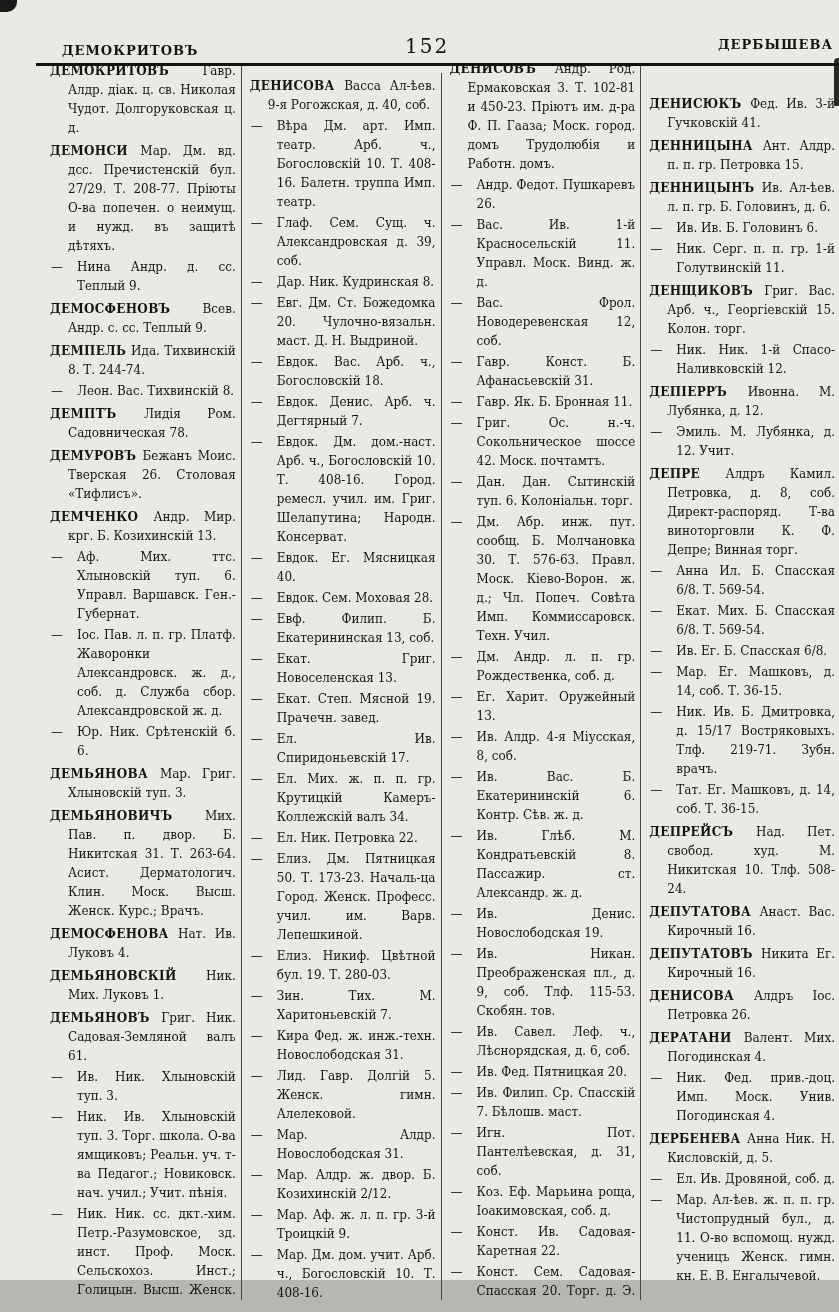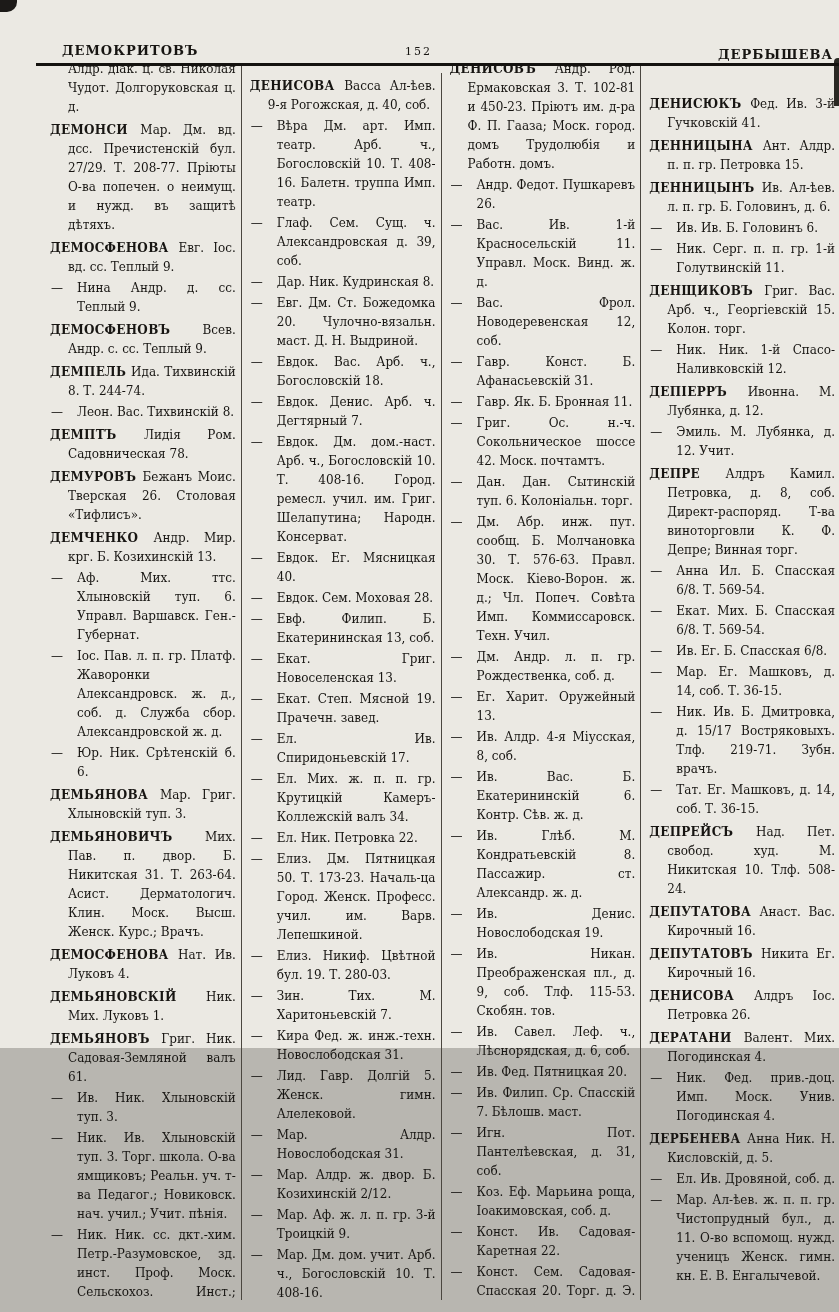--- a/index.html
+++ b/index.html
@@ -1,45 +1,45 @@
 <!DOCTYPE html>
 <html><head>
 <meta charset="utf-8">
 <style>
   html,body{margin:0;padding:0;}
   body{
     width:839px;height:1312px;overflow:hidden;
     background:#b8b6b0;
   }
   .page{
-    position:relative;width:839px;height:1048px;
+    position:relative;width:839px;height:1280px;
     background:#ebe9e3;
     font-family:"DejaVu Serif","Liberation Serif",serif;
     color:#171512;
   }
   .scan-corner{
     position:absolute;top:0;left:0;width:17px;height:12px;
     background:#1c1a18;border-bottom-right-radius:10px;
   }
   .scan-edge{
     position:absolute;top:58px;right:0;width:5px;height:48px;
     background:#2a2823;border-top-left-radius:4px;
   }
   .page-header{
     position:relative;height:66px;
   }
   .running-head{
     position:absolute;bottom:8px;
     font-weight:bold;font-size:13px;letter-spacing:1px;white-space:nowrap;
   }
   .running-head.left{left:62px;}
-  .running-head.right{right:6px;bottom:4px;}
+  .running-head.right{right:6px;bottom:14px;}
   .page-number{
     position:absolute;bottom:8px;left:405px;
-    font-size:11px;letter-spacing:2px;
+    font-size:20px;letter-spacing:2px;
   }
   .header-rule{
     position:absolute;left:36px;right:0;bottom:0;height:3px;
     background:#14120f;
   }
   .columns{
     display:flex;align-items:center;
     padding:12px 2px 0 42px;
     height:1222px;overflow:hidden;
   }
@@ -81,21 +81,20 @@
     <span class="running-head left">ДЕМОКРИТОВЪ</span>
     <span class="page-number">152</span>
     <span class="running-head right">ДЕРБЫШЕВА</span>
     <div class="header-rule"></div>
   </div>
 
   <div class="columns">
     <section class="column">
         <div class="entry surname-entry"><span class="surname">ДЕМОКРИТОВЪ </span>Гавр. Алдр. діак. ц. св. Николая Чудот. Долгоруковская ц. д.</div>
         <div class="entry surname-entry"><span class="surname">ДЕМОНСИ </span>Мар. Дм. вд. дсс. Пречистенскій бул. 27/29. Т. 208-77. Пріюты О-ва попечен. о неимущ. и нужд. въ защитѣ дѣтяхъ.</div>
-        <div class="entry surname-entry"><span class="surname">ДЕМОСФЕНОВА </span>Евг. Іос. вд. сс. Теплый 9.</div>
         <div class="entry dash-entry"><span class="dash">—</span>Нина Андр. д. сс. Теплый 9.</div>
         <div class="entry surname-entry"><span class="surname">ДЕМОСФЕНОВЪ </span>Всев. Андр. с. сс. Теплый 9.</div>
         <div class="entry surname-entry"><span class="surname">ДЕМПЕЛЬ </span>Ида. Тихвинскій 8. Т. 244-74.</div>
         <div class="entry dash-entry"><span class="dash">—</span>Леон. Вас. Тихвинскій 8.</div>
         <div class="entry surname-entry"><span class="surname">ДЕМПТЪ </span>Лидія Ром. Садовническая 78.</div>
         <div class="entry surname-entry"><span class="surname">ДЕМУРОВЪ </span>Бежанъ Моис. Тверская 26. Столовая «Тифлисъ».</div>
         <div class="entry surname-entry"><span class="surname">ДЕМЧЕНКО </span>Андр. Мир. крг. Б. Козихинскій 13.</div>
         <div class="entry dash-entry"><span class="dash">—</span>Аф. Мих. ттс. Хлыновскій туп. 6. Управл. Варшавск. Ген.-Губернат.</div>
         <div class="entry dash-entry"><span class="dash">—</span>Іос. Пав. л. п. гр. Платф. Жаворонки Александровск. ж. д., соб. д. Служба сбор. Александровской ж. д.</div>
         <div class="entry dash-entry"><span class="dash">—</span>Юр. Ник. Срѣтенскій б. 6.</div>

